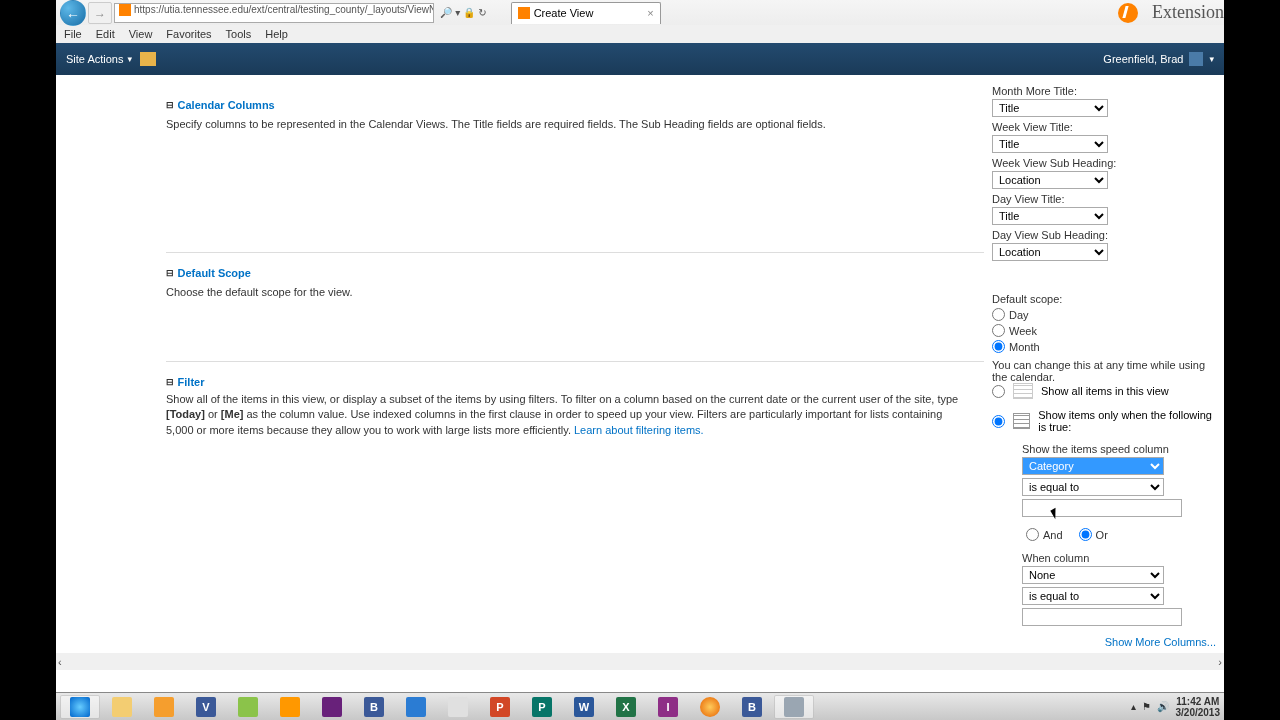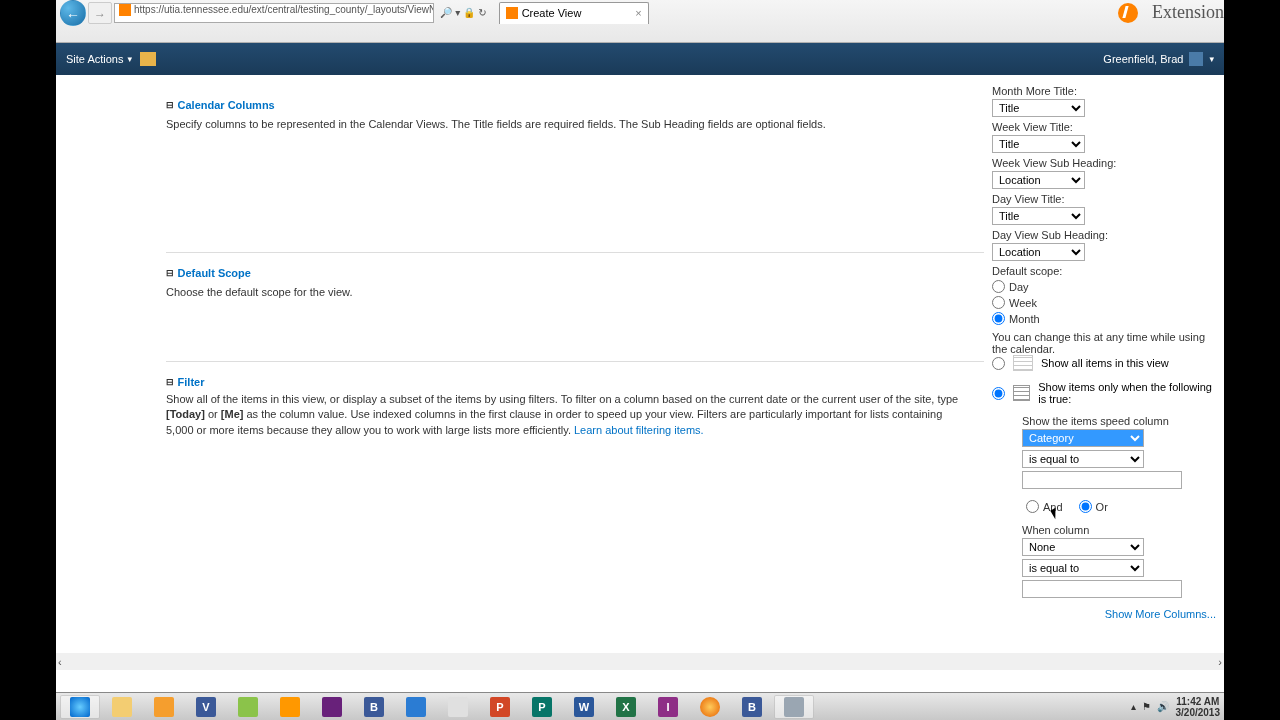--- a/index.html
+++ b/index.html
@@ -5,21 +5,21 @@
 * { margin: 0; padding: 0; box-sizing: border-box; }
 body { font-family: Tahoma, Verdana, sans-serif; font-size: 11px; background: #000; width: 1280px; height: 720px; overflow: hidden; position: relative; }
 .screen { position: absolute; left: 56px; top: 0; width: 1168px; height: 692px; background: #fff; }
 .browser-chrome { height: 43px; background: linear-gradient(#f5f5f5, #e8e8e8); border-bottom: 1px solid #b0b0b0; }
 .nav-row { height: 25px; display: flex; align-items: center; padding: 2px 4px; gap: 2px; }
 .nav-btn { width: 24px; height: 22px; display: flex; align-items: center; justify-content: center; border: 1px solid transparent; border-radius: 3px; }
 .nav-btn.back { background: radial-gradient(circle at 30% 30%, #5db8e8, #1a6fa8); border-radius: 50%; width: 26px; height: 26px; color: #fff; font-size: 14px; }
 .nav-btn.fwd { background: #f0f0f0; border: 1px solid #ccc; border-radius: 2px; color: #888; font-size: 12px; }
 .addr-box { flex: 0 0 320px; height: 20px; border: 1px solid #aaa; background: #fff; display: flex; padding: 0 4px; font-size: 10px; color: #555; overflow: hidden; white-space: nowrap; }
 .addr-box .favicon { width: 12px; height: 12px; background: #ff8200; margin-right: 3px; flex-shrink: 0; }
-.tab-strip { display: flex; align-items: flex-end; margin-left: 6px; }
+.tab-strip { display: flex; align-items: flex-end; margin-left: 18px; }
 .tab { height: 22px; min-width: 150px; background: #fff; border: 1px solid #999; border-bottom: none; border-radius: 2px 2px 0 0; display: flex; align-items: center; padding: 0 6px; font-size: 11px; gap: 4px; }
 .tab .favicon { width: 12px; height: 12px; background: #ff8200; }
 .tab .close { margin-left: auto; color: #888; cursor: pointer; }
 .menu-row { height: 18px; display: flex; align-items: center; padding: 0 8px; gap: 14px; font-size: 11px; color: #333; background: #f0f0f0; }
 .menu-row span { cursor: default; }
 .ribbon { height: 32px; background: linear-gradient(#234a6f, #1a3a58); color: #fff; display: flex; align-items: center; padding: 0 10px; font-size: 11px; }
 .ribbon .sa { display: flex; align-items: center; gap: 4px; cursor: pointer; }
 .ribbon .sa::after { content: "▾"; font-size: 9px; }
 .ribbon .folder { width: 16px; height: 14px; background: #e8b34a; margin-left: 8px; }
 .user-area { margin-left: auto; display: flex; align-items: center; gap: 6px; }
@@ -28,22 +28,22 @@
 .content { height: 595px; overflow: auto; background: #fff; display: flex; position: relative; }
 .left-col { flex: 0 0 110px; }
 .mid-col { flex: 1; padding: 10px 0 20px 0; }
 .right-col { flex: 0 0 240px; padding: 10px 8px 20px 8px; }
 .section-hdr { color: #0072c6; font-size: 11px; font-weight: bold; padding: 4px 0; display: flex; align-items: center; gap: 4px; }
 .section-hdr .toggle { color: #333; font-size: 9px; }
 .section-desc { font-size: 11px; color: #333; padding: 2px 0 30px 0; line-height: 1.4; }
 .field-row { margin-bottom: 4px; }
 .field-label { font-size: 11px; color: #333; margin-bottom: 2px; display: block; }
 select { font-size: 11px; height: 18px; border: 1px solid #ababab; background: #fff; padding: 0 2px; font-family: inherit; }
-select.wide { width: 93px; }
-select.filter-col { width: 122px; }
+select.wide { width: 116px; }
+select.filter-col { width: 142px; }
 select.filter-col.hl { background: #3399ff; color: #fff; }
 input[type=text] { font-size: 11px; height: 18px; border: 1px solid #ababab; padding: 0 3px; font-family: inherit; }
 .radio-row { display: flex; align-items: center; gap: 4px; font-size: 11px; color: #333; margin: 3px 0; }
 .radio-row input[type=radio] { margin: 0; }
 .hint { font-size: 11px; color: #333; margin-top: 6px; }
 .filter-box { margin-left: 30px; }
 .filter-radio { display: flex; align-items: center; gap: 8px; margin-bottom: 10px; }
 .filter-icon { width: 20px; height: 16px; border: 1px solid #999; background: repeating-linear-gradient(0deg, #999, #999 1px, #fff 1px, #fff 4px); }
 .filter-icon.light { opacity: 0.5; }
 .andor { display: flex; gap: 16px; margin: 8px 0 8px 4px; font-size: 11px; }
@@ -84,20 +84,28 @@
       </div>
       <span style="font-size:10px;color:#555;padding:0 4px;">🔎 ▾ 🔒 ↻</span>
       <div class="tab-strip">
         <div class="tab">
           <span class="favicon"></span>
           <span>Create View</span>
           <span class="close">×</span>
         </div>
       </div>
     </div>
+    <div class="menu-row">
+      <span>File</span>
+      <span>Edit</span>
+      <span>View</span>
+      <span>Favorites</span>
+      <span>Tools</span>
+      <span>Help</span>
+    </div>
   </div>
 
   <div class="ribbon">
     <div class="sa">
         <span>Site Actions</span>
       </div>
     <div class="folder"></div>
     <div class="user-area">
       <span>Greenfield, Brad</span>
       <span class="user-icon"></span>
@@ -159,21 +167,21 @@
         <div class="field-row"><span class="field-label">Week View Title:</span>
           <select class="wide"><option>Title</option></select></div>
         <div class="field-row"><span class="field-label">Week View Sub Heading:</span>
           <select class="wide"><option>Location</option></select></div>
         <div class="field-row"><span class="field-label">Day View Title:</span>
           <select class="wide"><option>Title</option></select></div>
         <div class="field-row"><span class="field-label">Day View Sub Heading:</span>
           <select class="wide"><option>Location</option></select></div>
       </div>
 
-      <div style="">
+      <div style="margin-top:28px;">
         <div class="field-label">Default scope:</div>
         <div class="radio-row">
             <input type="radio" name="scope" style="">
             <span>Day</span>
           </div>
         <div class="radio-row">
             <input type="radio" name="scope" style="">
             <span>Week</span>
           </div>
         <div class="radio-row">

